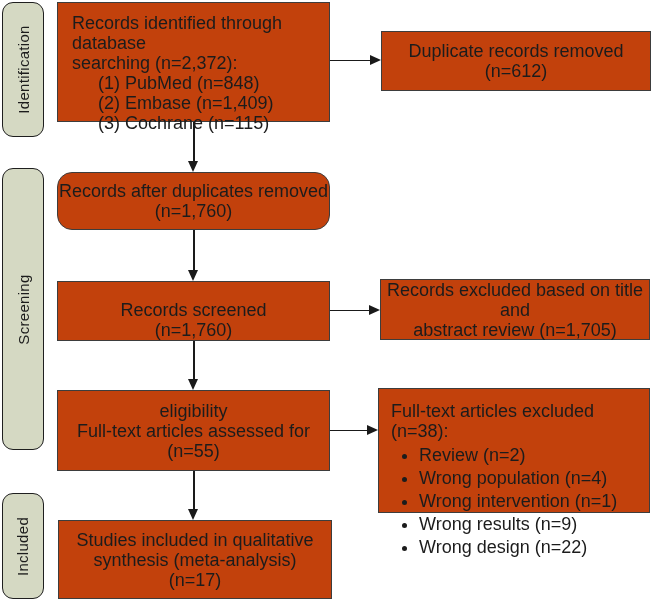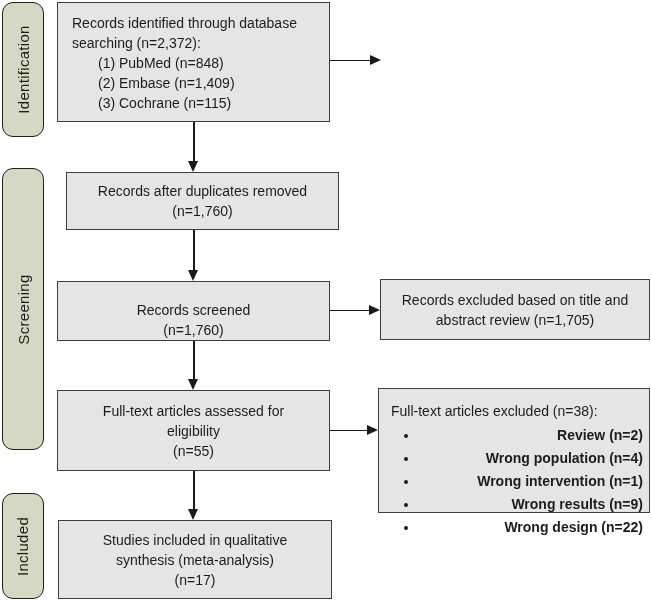--- a/index.html
+++ b/index.html
@@ -11,34 +11,34 @@
     --background:#ffffff;
   }
   html,body{margin:0;padding:0;}
   body{background:var(--background);font-family:"Liberation Sans",sans-serif;}
   #canvas{position:relative;width:652px;height:602px;background:var(--background);overflow:hidden;}
 
   .stage{position:absolute;background:var(--stage-fill);border:1.6px solid var(--stage-border);
          border-radius:11px;display:flex;align-items:center;justify-content:center;box-sizing:border-box;}
   .stage span{transform:rotate(-90deg);white-space:nowrap;font-size:15px;color:var(--text);letter-spacing:.3px;}
 
-  .fbox{position:absolute;background:#e5e5e5;border:1.5px solid var(--box-border);box-sizing:border-box;
-        font-size:14px;line-height:20px;color:var(--text);}
+  .fbox{position:absolute;background:#c2410c;border:1.5px solid var(--box-border);box-sizing:border-box;
+        font-size:18px;line-height:20px;color:var(--text);}
   .center{display:flex;flex-direction:column;justify-content:center;text-align:center;}
   .padleft{padding:10px 8px 0 14px;text-align:left;}
   .indent{padding-left:26px;}
 
   .vline{position:absolute;width:1.6px;background:var(--arrow);}
   .vhead{position:absolute;width:0;height:0;border-left:5.5px solid transparent;
          border-right:5.5px solid transparent;border-top:11px solid var(--arrow);}
   .hline{position:absolute;height:1.6px;background:var(--arrow);}
   .hhead{position:absolute;width:0;height:0;border-top:5.5px solid transparent;
          border-bottom:5.5px solid transparent;border-left:11px solid var(--arrow);}
 
-  ul.excl{margin:3px 0 0 0;padding:0 0 0 28px;text-align:right;font-weight:bold;}
+  ul.excl{margin:3px 0 0 0;padding:0 0 0 28px;text-align:left;}
   ul.excl li{line-height:23px;list-style-type:disc;}
 </style>
 </head>
 <body>
 
 <div id="canvas">
 
   <div class="stage" style="left:2px;top:2px;width:42px;height:135px;">
     <span>Identification</span>
   </div>
@@ -52,39 +52,43 @@
   <div class="fbox" style="left:57px;top:2px;width:273px;height:120px;">
     <div class="padleft">
       <div>Records identified through database</div>
       <div>searching (n=2,372):</div>
       <div class="indent">(1) PubMed (n=848)</div>
       <div class="indent">(2) Embase (n=1,409)</div>
       <div class="indent">(3) Cochrane (n=115)</div>
     </div>
   </div>
 
+  <div class="fbox center" style="left:381px;top:31px;width:270px;height:60px;">
+    <div>Duplicate records removed</div>
+    <div>(n=612)</div>
+  </div>
 
-  <div class="fbox center" style="left:66px;top:172px;width:273px;height:58px;">
+  <div class="fbox center" style="left:57px;top:172px;width:273px;height:58px;border-radius:15px;">
     <div>Records after duplicates removed</div>
     <div>(n=1,760)</div>
   </div>
 
   <div class="fbox center" style="left:57px;top:281px;width:273px;height:60px;justify-content:flex-end;">
     <div>Records screened</div>
     <div>(n=1,760)</div>
   </div>
 
   <div class="fbox center" style="left:380px;top:279px;width:270px;height:61px;">
     <div>Records excluded based on title and</div>
     <div>abstract review (n=1,705)</div>
   </div>
 
   <div class="fbox center" style="left:57px;top:390px;width:273px;height:81px;">
+    <div>eligibility</div>
     <div>Full-text articles assessed for</div>
-    <div>eligibility</div>
     <div>(n=55)</div>
   </div>
 
   <div class="fbox" style="left:378px;top:388px;width:272px;height:125px;">
     <div style="padding:12px 6px 0 12px;text-align:left;">
       <div>Full-text articles excluded (n=38):</div>
       <ul class="excl">
         <li>Review (n=2)</li>
         <li>Wrong population (n=4)</li>
         <li>Wrong intervention (n=1)</li>

